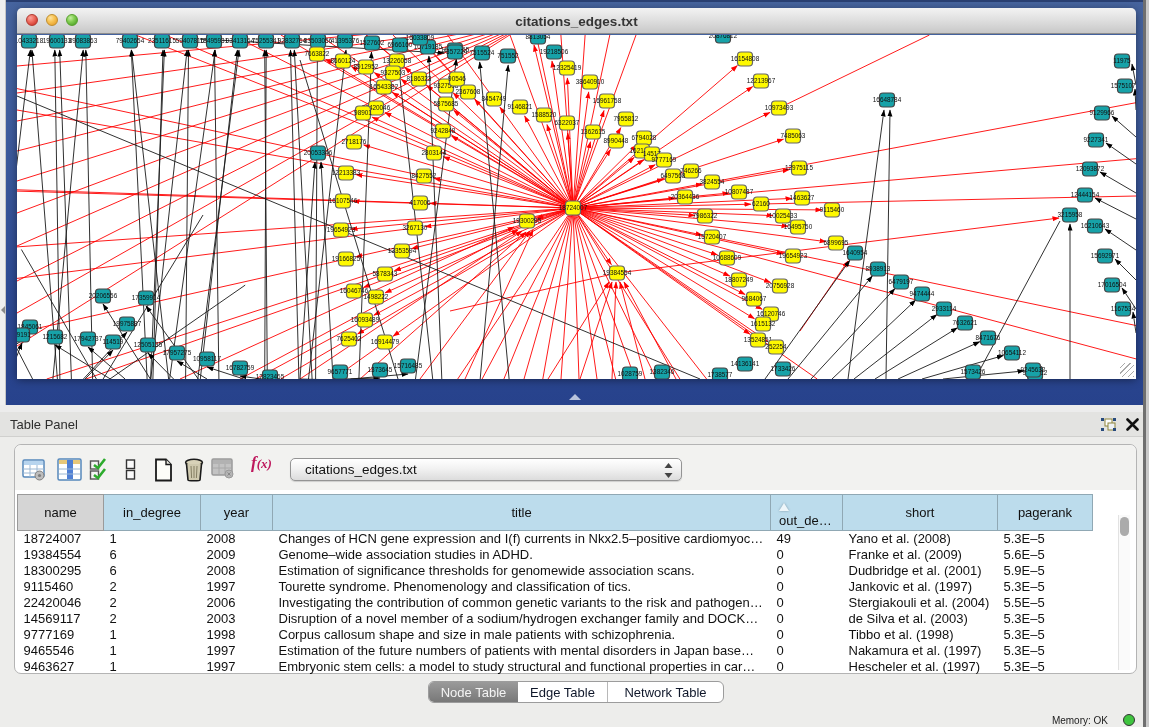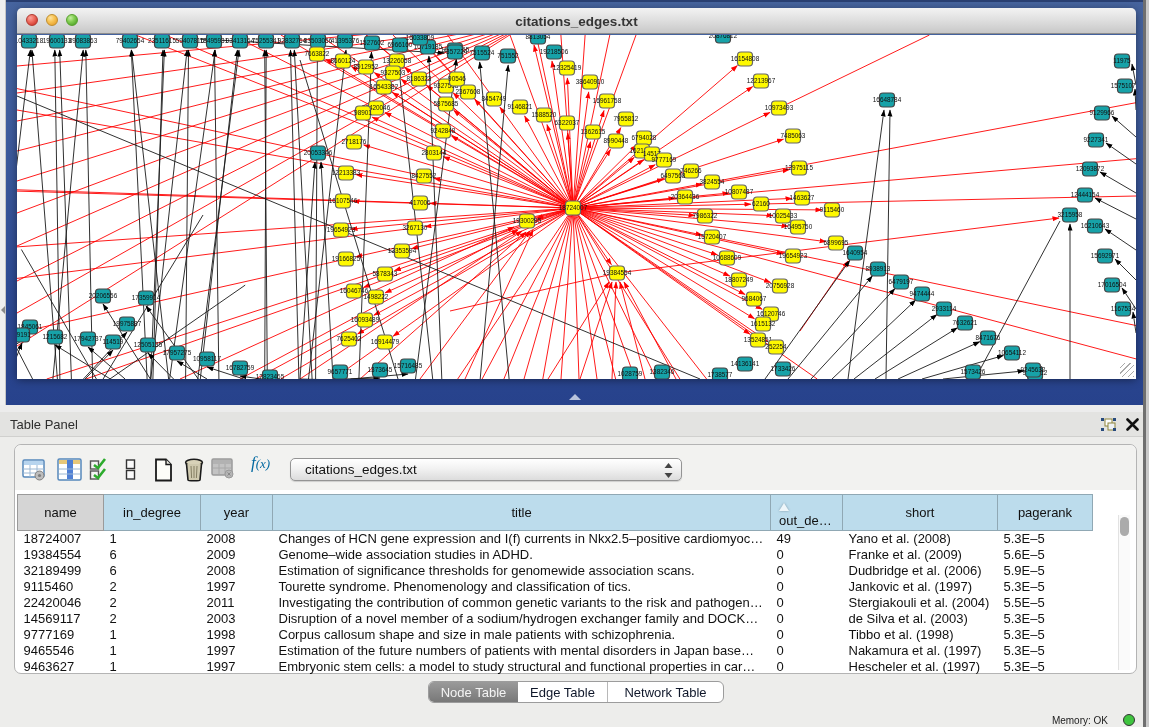--- a/index.html
+++ b/index.html
@@ -642,21 +642,21 @@
       </svg>
       <svg class="ticon" style="left:196px" width="23" height="21" viewBox="0 0 23 21">
         <rect x="1" y="1" width="20" height="16" rx="1.5" fill="#c3c3c3" stroke="#9a9a9a" stroke-width="1.5"></rect>
         <rect x="2" y="2" width="18" height="4" fill="#b2b2b2"></rect>
         <line x1="2" y1="10" x2="20" y2="10" stroke="#a8a8a8"></line>
           <line x1="8" y1="6" x2="8" y2="16" stroke="#a8a8a8"></line>
           <line x1="14" y1="6" x2="14" y2="16" stroke="#a8a8a8"></line>
         <circle cx="18" cy="16" r="4" fill="#b5b5b5" stroke="#9a9a9a"></circle>
         <path d="M16.5,14.5 l3,3 m0,-3 l-3,3" stroke="#888"></path>
       </svg>
-      <div style="position:absolute;left:236px;top:8px;font-size:17px;font-style:italic;font-family:'Liberation Serif',serif;color:#0369a1;font-weight:normal;">f<span style="font-size:13px;">(x)</span></div>
+      <div style="position:absolute;left:236px;top:8px;font-size:17px;font-style:italic;font-family:'Liberation Serif',serif;color:#be185d;font-weight:bold;">f<span style="font-size:13px;">(x)</span></div>
       <div id="combo">
           <span class="ct">citations_edges.txt</span>
         <svg width="9" height="15" viewBox="0 0 9 15" style="position:absolute;right:8px;top:4px">
           <path d="M4.5,0 L8.5,5 L0.5,5 z" fill="#444"></path>
           <path d="M4.5,15 L8.5,10 L0.5,10 z" fill="#444"></path>
         </svg>
       </div>
     </div>
     <table class="grid">
       <colgroup>
@@ -690,41 +690,41 @@
       <tr>
             <td>19384554</td>
             <td>6</td>
             <td>2009</td>
             <td>Genome–wide association studies in ADHD.</td>
             <td>0</td>
             <td>Franke et al. (2009)</td>
             <td>5.6E–5</td>
           </tr>
       <tr>
-            <td>32189499</td>
+            <td>18300295</td>
             <td>6</td>
             <td>2008</td>
             <td>Estimation of significance thresholds for genomewide association scans.</td>
             <td>0</td>
-            <td>Dudbridge et al. (2006)</td>
+            <td>Dudbridge et al. (2001)</td>
             <td>5.9E–5</td>
           </tr>
       <tr>
             <td>9115460</td>
             <td>2</td>
             <td>1997</td>
             <td>Tourette syndrome. Phenomenology and classification of tics.</td>
             <td>0</td>
             <td>Jankovic et al. (1997)</td>
             <td>5.3E–5</td>
           </tr>
       <tr>
             <td>22420046</td>
             <td>2</td>
-            <td>2011</td>
+            <td>2006</td>
             <td>Investigating the contribution of common genetic variants to the risk and pathogen…</td>
             <td>0</td>
             <td>Stergiakouli et al. (2004)</td>
             <td>5.5E–5</td>
           </tr>
       <tr>
             <td>14569117</td>
             <td>2</td>
             <td>2003</td>
             <td>Disruption of a novel member of a sodium/hydrogen exchanger family and DOCK…</td>

